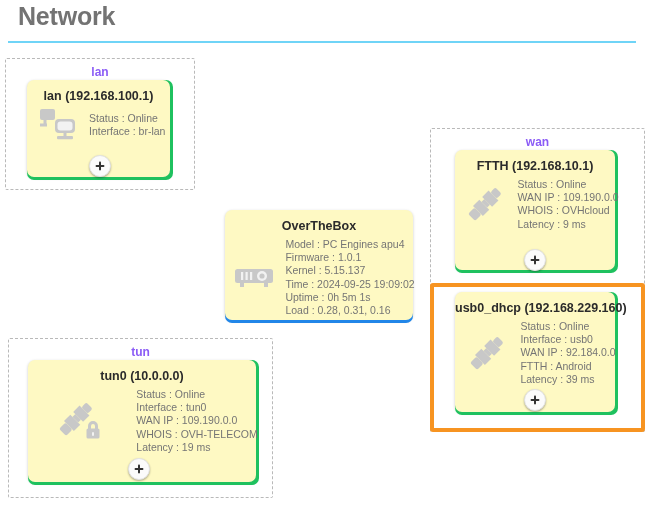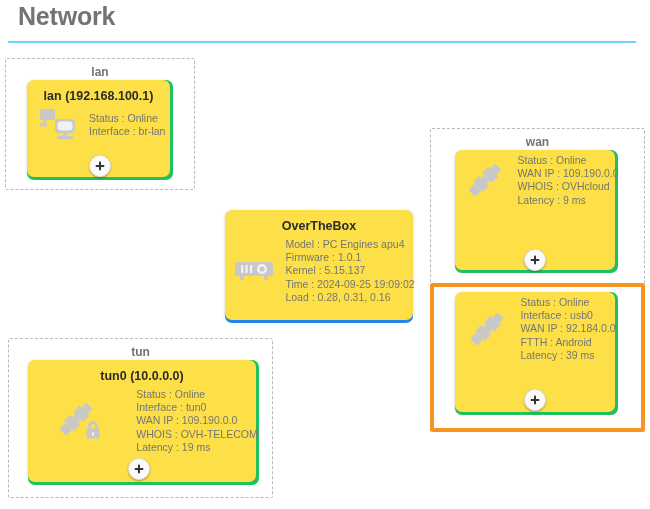--- a/index.html
+++ b/index.html
@@ -41,38 +41,38 @@
     position: absolute;
     border: 1px dashed #b9b9b9;
     border-radius: 2px;
     background: transparent;
     box-sizing: border-box;
   }
   .group-label {
     text-align: center;
     font-size: 12px;
     font-weight: bold;
-    color: #737373;
+    color: #8b5cf6;
     padding-top: 6px;
     line-height: 14px;
   }
 
   
   .selection-box {
     position: absolute;
     border: 4px solid #f79421;
     border-radius: 3px;
     box-sizing: border-box;
     background: #ffffff;
   }
 
   
   .card {
     position: absolute;
-    background: #fde047;
+    background: #fef9c3;
     border-radius: 7px;
     box-sizing: border-box;
   }
   .card.accent-green {
     box-shadow: 3px 0 0 0 #1fc15f, 0 3px 0 0 #1fc15f, 3px 3px 0 0 #1fc15f,
                 0 1px 3px rgba(0,0,0,0.22);
   }
   .card.accent-blue {
     box-shadow: 0 3px 0 0 #2186e8, 0 1px 3px rgba(0,0,0,0.22);
   }
@@ -181,20 +181,21 @@
         <rect x="0.6" y="4" width="8.8" height="2" rx="0.8"></rect>
       </g>
   </svg>
 </div>
 
 <div class="iface-group" id="group-wan">
   <div class="group-label">wan</div>
 </div>
 
 <div class="card accent-green" id="card-ftth">
+  <div class="card-title">FTTH (192.168.10.1)</div>
   <div class="card-body">
     <div class="card-icon" style="width:66px;">
       <svg width="42" height="40" viewBox="0 0 42 40" aria-hidden="true">
         <g fill="#c8c8c8" transform="rotate(-45 21 20)">
           <rect x="2" y="15" width="9" height="10" rx="2"></rect>
           <path d="M11 13 L20 13 L20 27 L11 27 Z"></path>
           <rect x="20" y="16" width="4" height="8"></rect>
           <path d="M24 13 L33 13 L33 27 L24 27 Z"></path>
           <rect x="33" y="15.5" width="7" height="9" rx="2"></rect>
         </g>
@@ -213,20 +214,21 @@
     <g fill="#333">
         <rect x="4" y="0.6" width="2" height="8.8" rx="0.8"></rect>
         <rect x="0.6" y="4" width="8.8" height="2" rx="0.8"></rect>
       </g>
   </svg>
 </div>
 
 <div class="selection-box" id="sel-usb0"></div>
 
 <div class="card accent-green" id="card-usb0">
+  <div class="card-title">usb0_dhcp (192.168.229.160)</div>
   <div class="card-body">
     <div class="card-icon" style="width:66px;">
       <svg width="42" height="40" viewBox="0 0 42 40" aria-hidden="true">
         <g fill="#c8c8c8" transform="rotate(-45 21 20)">
           <rect x="2" y="15" width="9" height="10" rx="2"></rect>
           <path d="M11 13 L20 13 L20 27 L11 27 Z"></path>
           <rect x="20" y="16" width="4" height="8"></rect>
           <path d="M24 13 L33 13 L33 27 L24 27 Z"></path>
           <rect x="33" y="15.5" width="7" height="9" rx="2"></rect>
         </g>
@@ -267,20 +269,21 @@
           <rect x="16" y="7" width="2.2" height="8"></rect>
         </g>
         <circle cx="28" cy="11" r="2.6" fill="#c8c8c8"></circle>
       </svg>
     </div>
     <div class="card-details">
       <span class="detail-line">Model : PC Engines apu4</span>
       <span class="detail-line">Firmware : 1.0.1</span>
       <span class="detail-line">Kernel : 5.15.137</span>
       <span class="detail-line">Time : 2024-09-25 19:09:02</span>
+      <span class="detail-line">Uptime : 0h 5m 1s</span>
       <span class="detail-line">Load : 0.28, 0.31, 0.16</span>
     </div>
   </div>
 </div>
 
 <div class="iface-group" id="group-tun">
   <div class="group-label">tun</div>
 </div>
 
 <div class="card accent-green" id="card-tun0">

